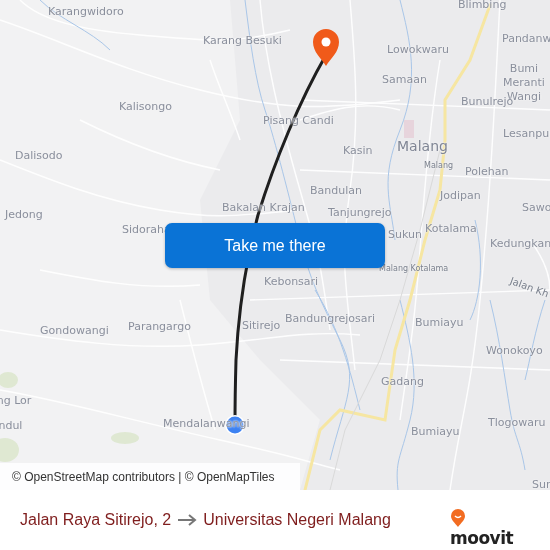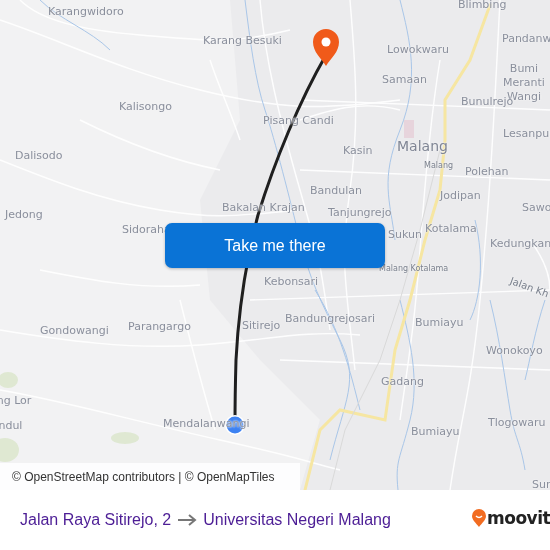--- a/index.html
+++ b/index.html
@@ -37,25 +37,25 @@
     }
     #attribution span { white-space: nowrap; }
 
     #footer {
       position: absolute; left: 0; top: 490px; width: 550px; height: 60px;
       background: #ffffff; display: flex; align-items: center;
       font-family: "Liberation Sans", sans-serif;
     }
     #route-text {
       position: absolute; left: 20px; top: 21px; display: flex; align-items: center;
-      font-size: 16px; color: #4c1d95; white-space: nowrap;
+      font-size: 16px; color: #7f1d1d; white-space: nowrap;
     }
     #route-arrow { margin: 0 6px; color: #777; font-size: 18px; line-height: 1; }
     #brand {
-      position: absolute; left: 471px; top: 18px; display: flex; align-items: center;
+      position: absolute; left: 450px; top: 18px; display: flex;  flex-direction: column;
     }
     #brand-name { font-family: "DejaVu Sans", sans-serif; font-weight: bold; font-size: 17px; color: #222; letter-spacing: -0.5px; }
   </style>
 </head>
 <body>
 
 <div id="map">
   <svg id="map-svg" viewBox="0 0 550 490">
 
     <g fill="#dfe8d2">

